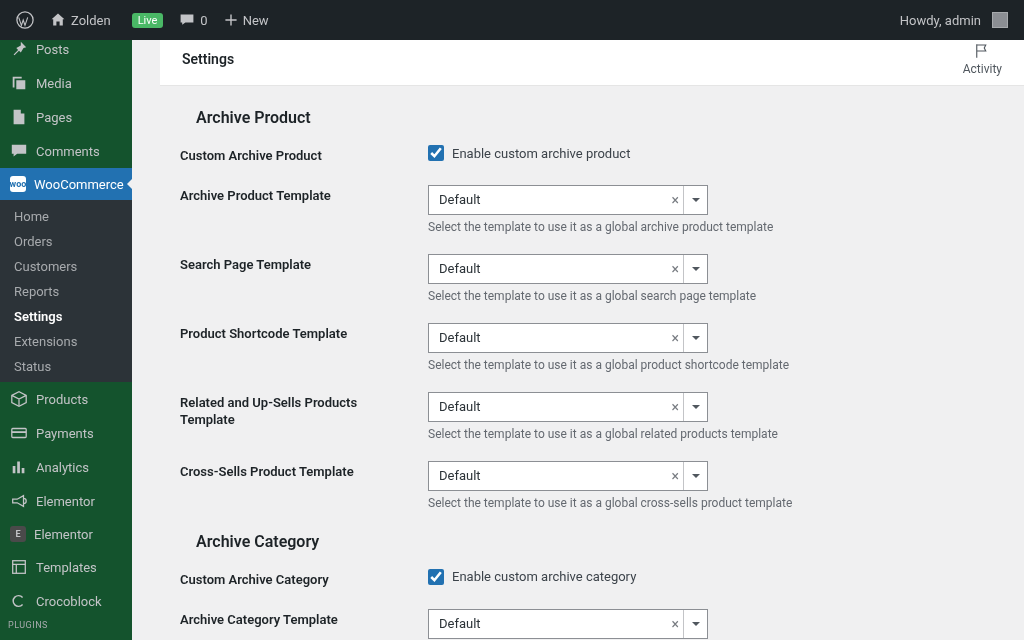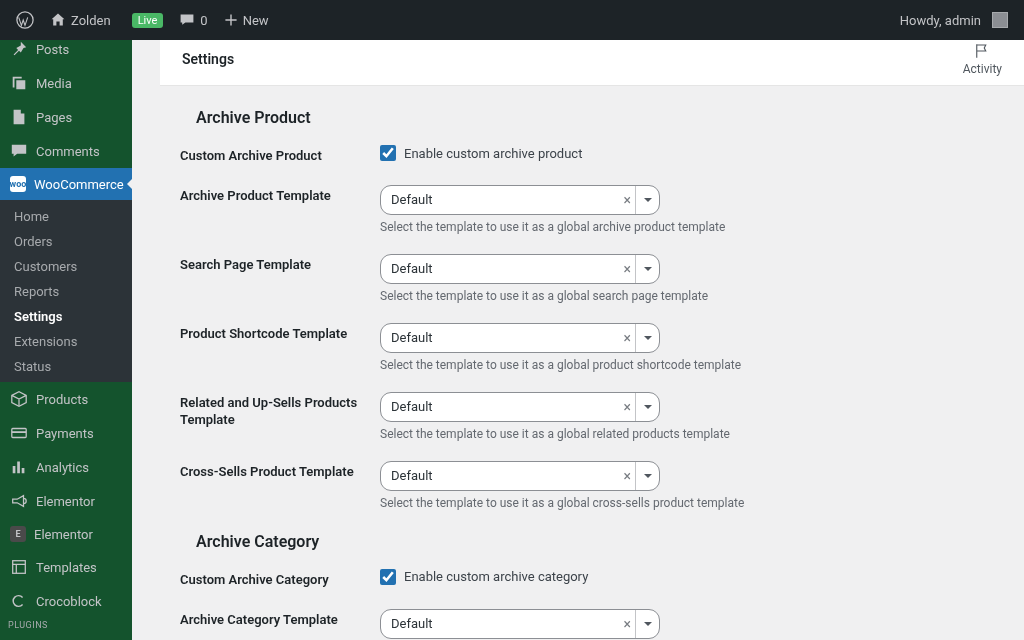--- a/index.html
+++ b/index.html
@@ -31,26 +31,26 @@
   .topbar h1 { font-size:14px; font-weight:600; color:#1d2327; }
   .topbar .activity { margin-left:auto; text-align:center; color:#50575e; cursor:pointer; font-size:12px; }
   .topbar .activity svg { width:18px; height:18px; stroke:#50575e; fill:none; stroke-width:1.5; display:block; margin:0 auto 2px; }
 
   .content { padding:12px 20px 40px 20px; }
   .section-heading { font-size:16px; font-weight:600; color:#1d2327; margin:22px 16px 18px; }
   .section-heading.first { margin-top:10px; }
 
   .form-row { display:flex; align-items:flex-start; margin-bottom:20px; }
   .form-row .flabel { width:200px; flex:none; font-size:13px; font-weight:600; color:#1d2327; padding-top:3px; line-height:1.3; }
-  .form-row .fcontrol { flex:1; max-width:560px; }
+  .form-row .fcontrol { flex:1; max-width:560px;margin-left:48px; }
   .checkbox-row { display:flex; align-items:center; gap:8px; }
   .checkbox-row input { width:16px; height:16px; accent-color:#2271b1; }
   .checkbox-row label { font-size:13px; color:#3c434a; }
 
-  .select-wrap { position:relative; width:280px; height:30px; background:#fff; border:1px solid #8c8f94; border-radius:11px; display:flex; align-items:center; padding:0 48px 0 10px; font-size:13px; color:#2c3338; cursor:pointer; }
+  .select-wrap { position:relative; width:280px; height:30px; background:#fff; border:1px solid #8c8f94; border-radius:0; display:flex; align-items:center; padding:0 48px 0 10px; font-size:13px; color:#2c3338; cursor:pointer; }
   .select-wrap .clear { position:absolute; right:28px; top:50%; transform:translateY(-50%); color:#787c82; font-size:14px; line-height:1; }
   .select-wrap .caret { position:absolute; right:0; top:0; bottom:0; width:24px; border-left:1px solid #c3c4c7; display:flex; align-items:center; justify-content:center; }
   .select-wrap .caret svg { width:10px; height:10px; fill:#50575e; }
   .desc { font-size:12px; color:#646970; margin-top:5px; }
 </style>
 </head>
 <body>
 
 <div class="adminbar">
   <div class="ab-item">

